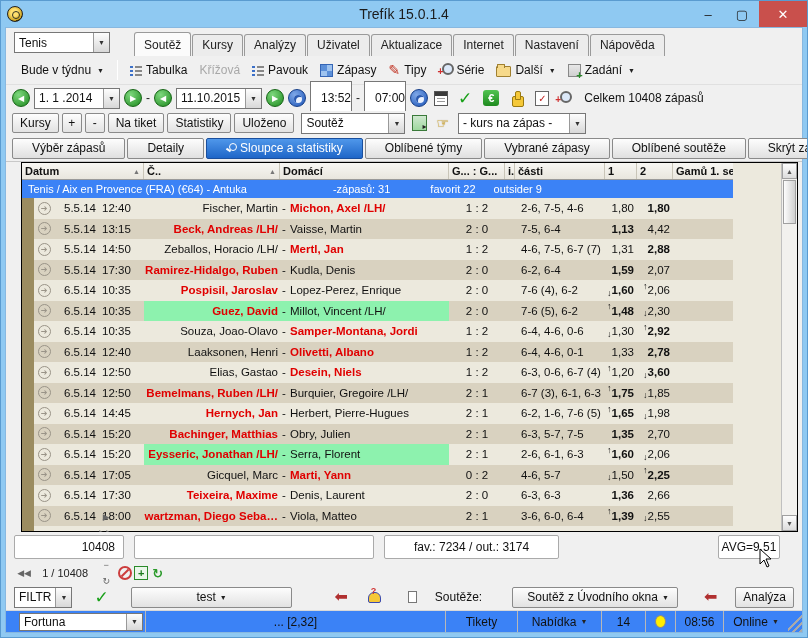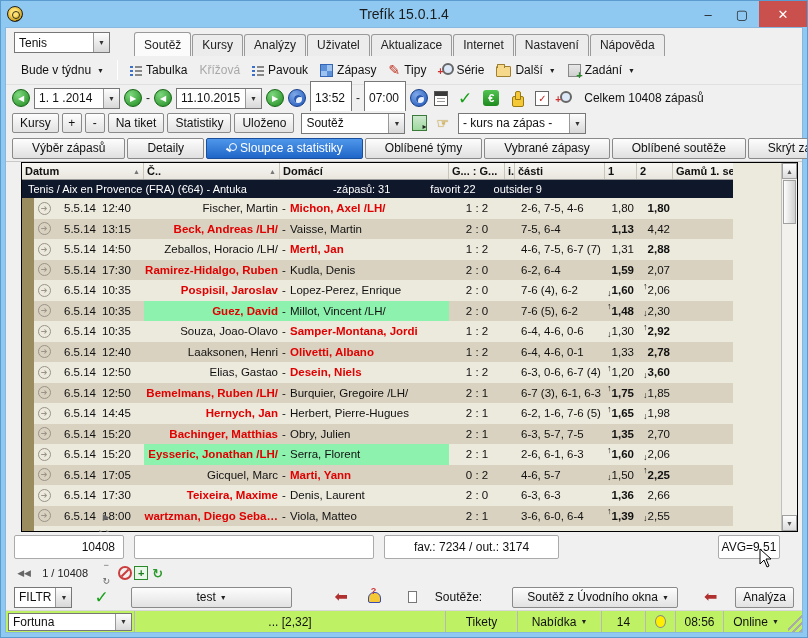--- a/index.html
+++ b/index.html
@@ -53,21 +53,21 @@
   .ic-folder{width:15px;height:11px;background:#f6d98a;border:1px solid #a08030;border-radius:1px;position:relative;margin-top:2px;}
   .ic-folder:before{content:"";position:absolute;left:0;top:-3px;width:6px;height:3px;background:#f6d98a;border:1px solid #a08030;border-bottom:none;border-radius:1px 1px 0 0;}
   .ic-gridplus{width:13px;height:13px;border:1px solid #888;background:linear-gradient(#e8e8e8,#cfcfcf);position:relative;}
   .ic-gridplus:after{content:"+";position:absolute;right:-3px;bottom:-5px;color:#2a8a2a;font-weight:bold;font-size:11px;}
   
   .daterow{height:26px;display:flex;align-items:center;gap:4px;background:#f0f0f0;padding-left:6px;}
   .gcirc{width:18px;height:18px;border-radius:50%;background:radial-gradient(circle at 35% 30%,#7ed87e,#1e8a1e);display:flex;align-items:center;justify-content:center;color:#fff;font-size:8px;border:1px solid #156515;}
   .bcirc{width:18px;height:18px;border-radius:50%;background:radial-gradient(circle at 35% 30%,#7ea8e8,#1d55b8);border:1px solid #153e88;position:relative;}
   .bcirc:after{content:"";position:absolute;left:5px;top:5px;width:8px;height:8px;border-radius:50%;background:#eaf2ff;box-shadow:inset 2px 2px 0 #2a5ab0;}
   .datecombo{width:86px;}
-  .timebox{width:42px;height:34px;border:1px solid #777;background:#fff;display:flex;align-items:center;padding-left:4px;}
+  .timebox{width:42px;height:34px;border:1px solid #777;background:#fff;display:flex;align-items:center;padding-left:12px;justify-content:flex-end;}
   .dash{color:#222;}
   .ic-cal{width:14px;height:15px;background:#fff;border:1px solid #555;position:relative;margin:0 2px;}
   .ic-cal:before{content:"";position:absolute;left:0;right:0;top:0;height:4px;background:#3a3a3a;}
   .ic-cal:after{content:"";position:absolute;left:2px;top:6px;width:8px;height:6px;background:
      linear-gradient(#999,#999) 0 0/8px 1px no-repeat,
      linear-gradient(#999,#999) 0 3px/8px 1px no-repeat,
      linear-gradient(#999,#999) 0 6px/8px 1px no-repeat;}
   .bigcheck{color:#18a018;font-size:17px;font-weight:bold;margin:0 4px;}
   .ic-euro{width:16px;height:16px;border-radius:3px;background:linear-gradient(#52c452,#1e8a1e);color:#fff;font-weight:bold;font-size:11px;display:flex;align-items:center;justify-content:center;margin:0 3px;}
   .ic-thumb{width:14px;height:15px;position:relative;margin:0 4px;}
@@ -93,21 +93,21 @@
   .vtab .vmag:before{content:"";position:absolute;left:3px;top:0;width:6px;height:6px;border:1px solid #fff;border-radius:50%;}
   .vtab .vmag:after{content:"";position:absolute;left:0;top:6px;width:5px;height:2px;background:#fff;transform:rotate(35deg);}
   
   .gridwrap{flex:1;display:flex;margin:0 4px 0 15px;border:1px solid #000000;background:#ece9dd;overflow:hidden;gap:48px;}
   .gridmain{flex:1;display:flex;flex-direction:column;overflow:hidden;}
   .cols{display:grid;grid-template-columns:12px 20px 46px 44px 136px 8px 161px 56px 10px 90px 32px 36px 93px 1fr;align-items:center;}
   .thead{height:17px;background:linear-gradient(#f8f7f3,#e9e6de);border-bottom:1px solid #9a9a9a;font-weight:bold;font-size:11px;}
   .th{height:100%;display:flex;align-items:center;padding:0 3px;border-right:1px solid #c9c5b8;overflow:hidden;white-space:nowrap;}
   .th .sort{font-size:7px;color:#777;margin-left:auto;}
   .th.noborder{border-right:none;}
-  .grouprow{height:18px;background:#0f172a;color:#fff;display:flex;align-items:center;font-size:11px;white-space:nowrap;overflow:hidden;}
+  .grouprow{height:18px;background:#3b82f6;color:#fff;display:flex;align-items:center;font-size:11px;white-space:nowrap;overflow:hidden;}
   .grouprow .gtitle{margin-left:6px;}
   .grouprow .gz{margin-left:86px;}
   .grouprow .gf{margin-left:40px;}
   .grouprow .go{margin-left:18px;}
   .rows{flex:1;display:flex;flex-direction:column;}
   .trow{flex:1;font-size:11.5px;min-height:0;}
   .trow.alt{background:#d9d2c0;}
   .trow{background:#ece9dd;}
   .cell{height:100%;display:flex;align-items:center;padding:0 2px;white-space:nowrap;overflow:hidden;}
   .c-ind{background:#9b8c60;height:100%;}
@@ -153,21 +153,21 @@
   .filter-combo{width:82px;}
   .preset-btn{width:230px;height:21px;}
   .redarrow{color:#b03030;font-size:16px;line-height:1;}
   .ic-bell{width:15px;height:16px;position:relative;}
   .ic-bell:before{content:"";position:absolute;left:2px;top:3px;width:11px;height:9px;background:#f5c838;border:1px solid #3a4ab0;border-radius:6px 6px 2px 2px;}
   .ic-bell:after{content:"?";position:absolute;left:5px;top:-3px;color:#d03030;font-size:9px;font-weight:bold;}
   .chk{width:12px;height:12px;border:1px solid #777;background:#fff;}
   .src-btn{height:21px;padding:0 8px;}
   .analyza-btn{height:21px;width:64px;}
   
-  .statusbar{height:22px;background:#bef264;border-top:1px solid #d8d8d8;display:flex;align-items:stretch;}
+  .statusbar{height:22px;background:#3b82f6;border-top:1px solid #d8d8d8;display:flex;align-items:stretch;padding-left:11px;}
   .seg{border-right:1px solid #b8b8b8;display:flex;align-items:center;justify-content:center;padding:0 6px;color:#111;}
   .seg.first{padding:1px 2px;}
   .status-combo{width:124px;height:18px;}
   .seg.center-note{flex:1;}
   .yellow-dot{width:11px;height:13px;border-radius:50%;background:#ffee00;border:1px solid #888;}
   .grip{width:14px;background:
     linear-gradient(135deg,transparent 50%,#aaa 50%,#aaa 58%,transparent 58%,transparent 70%,#aaa 70%,#aaa 78%,transparent 78%,transparent 90%,#aaa 90%);border-right:none;}
   .small-darr{font-size:7px;margin-left:4px;color:#222;}
 </style>
 </head>

